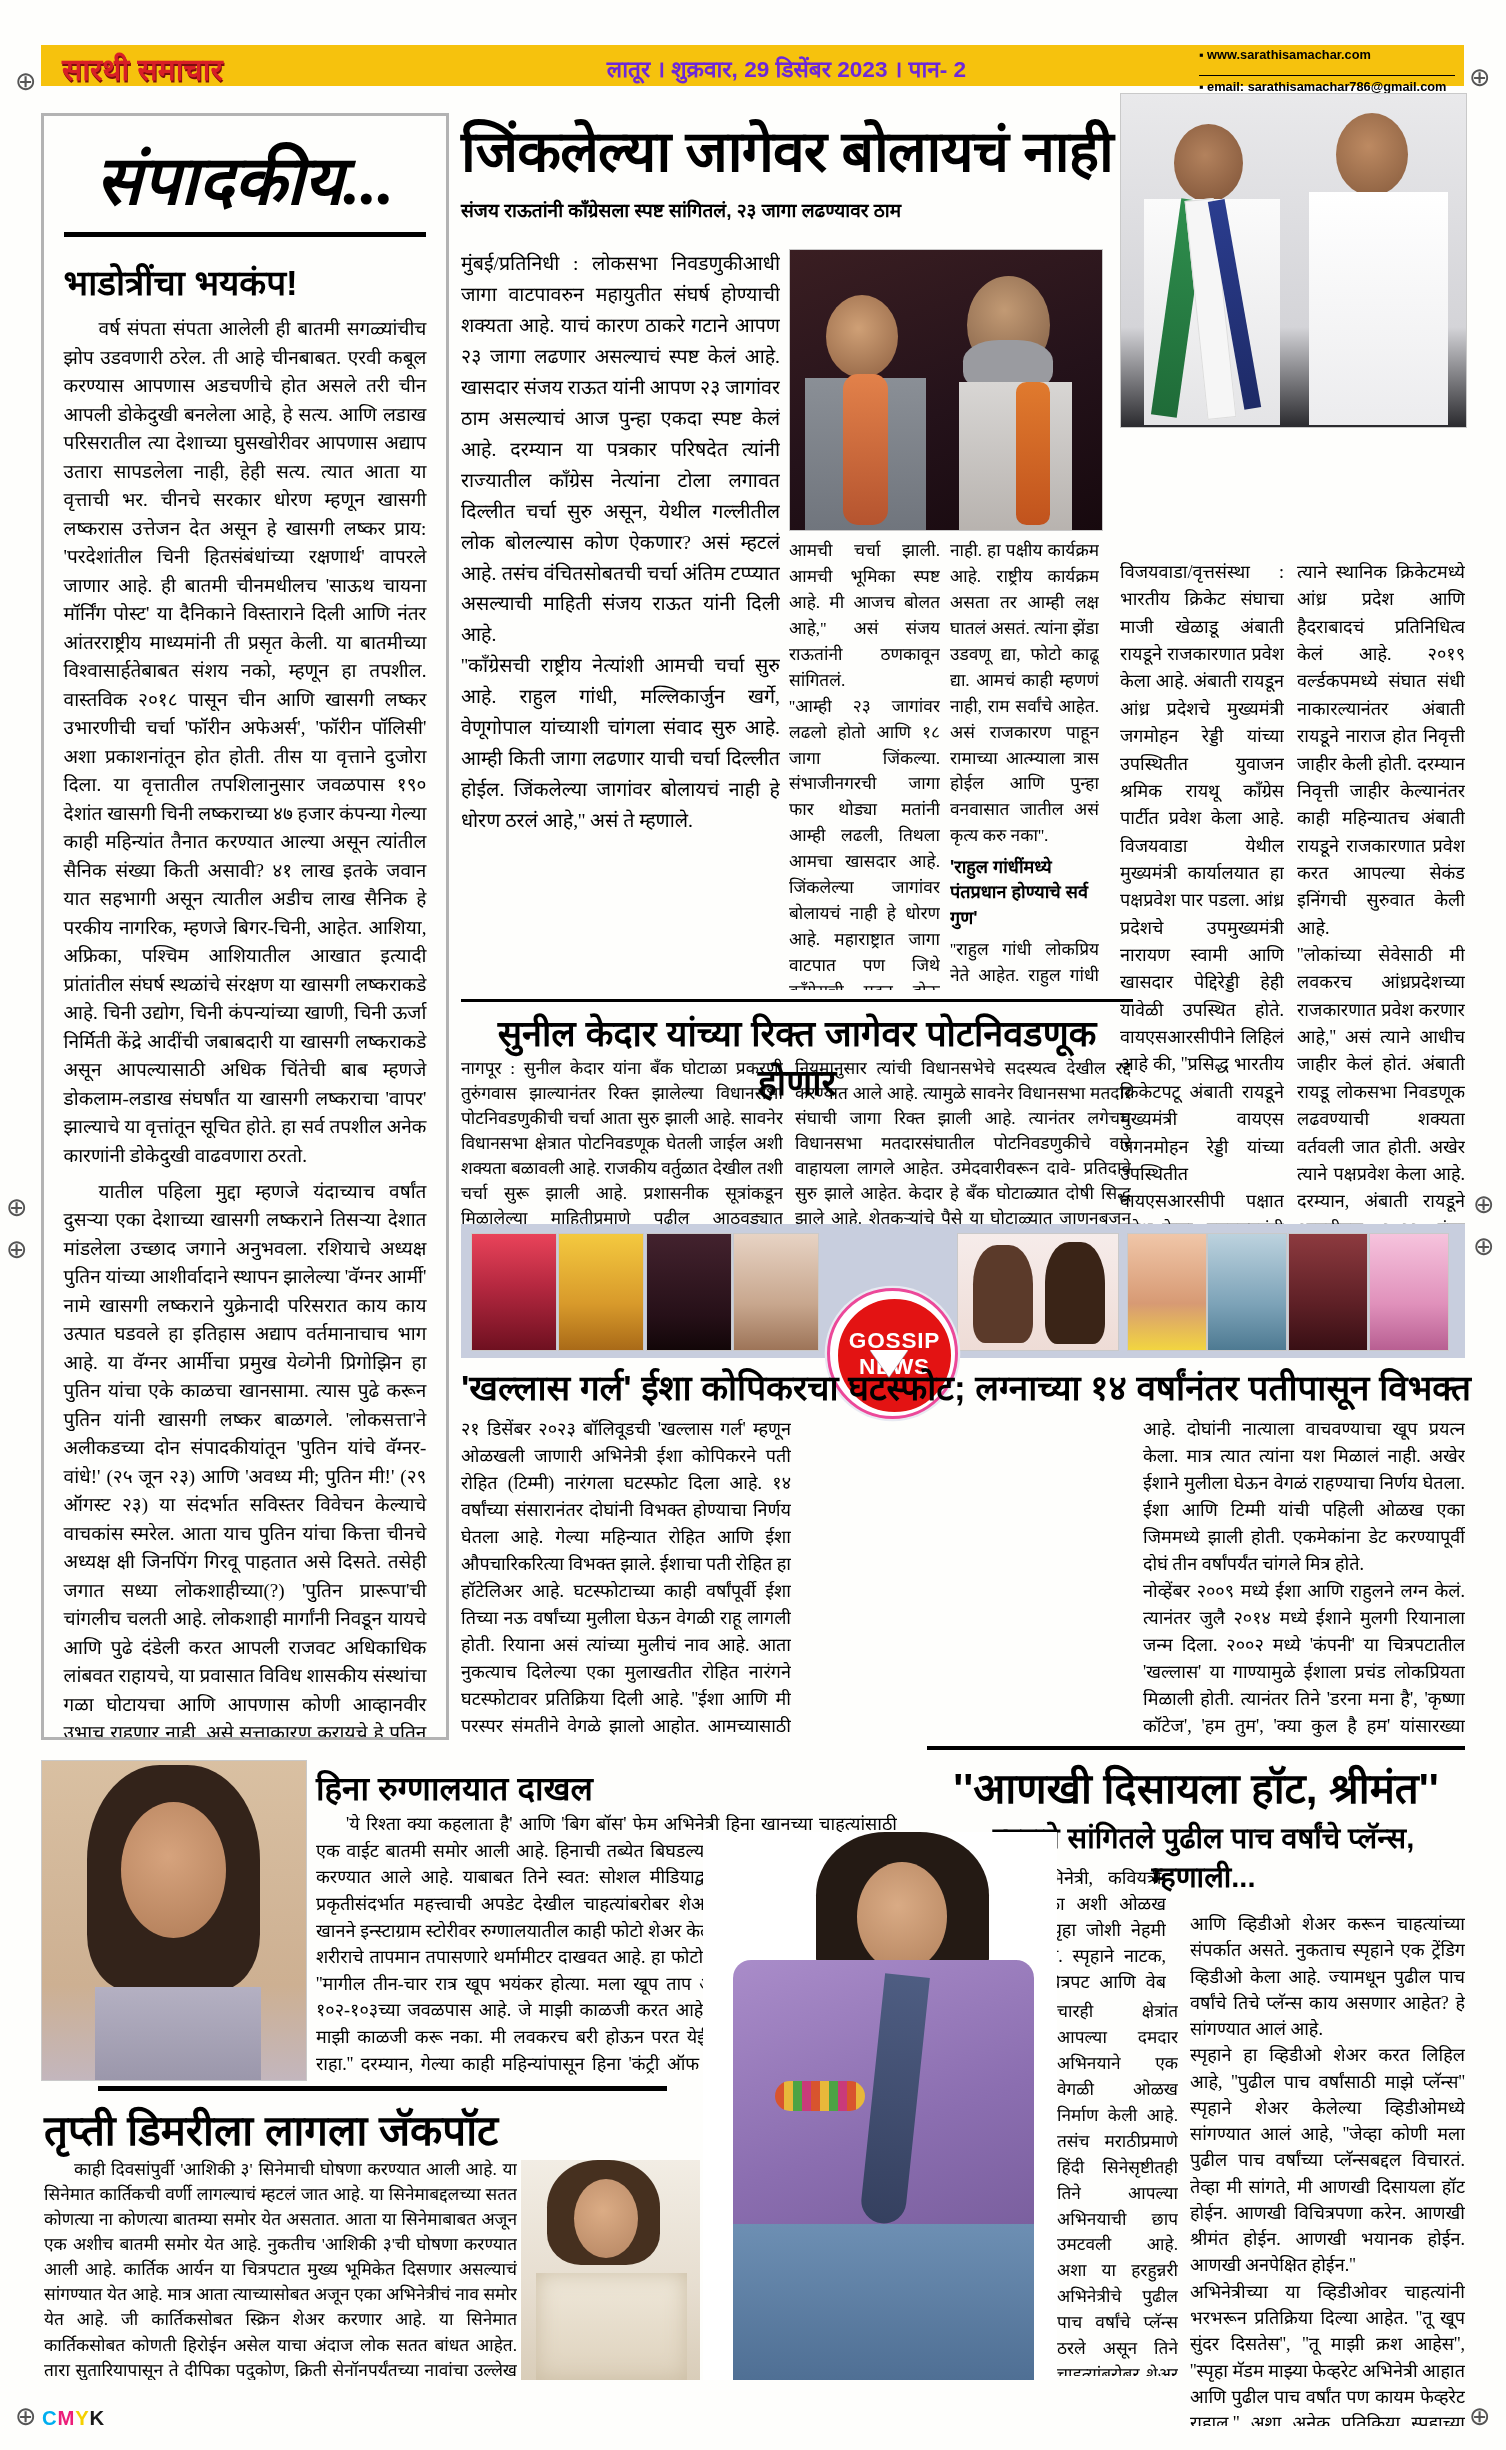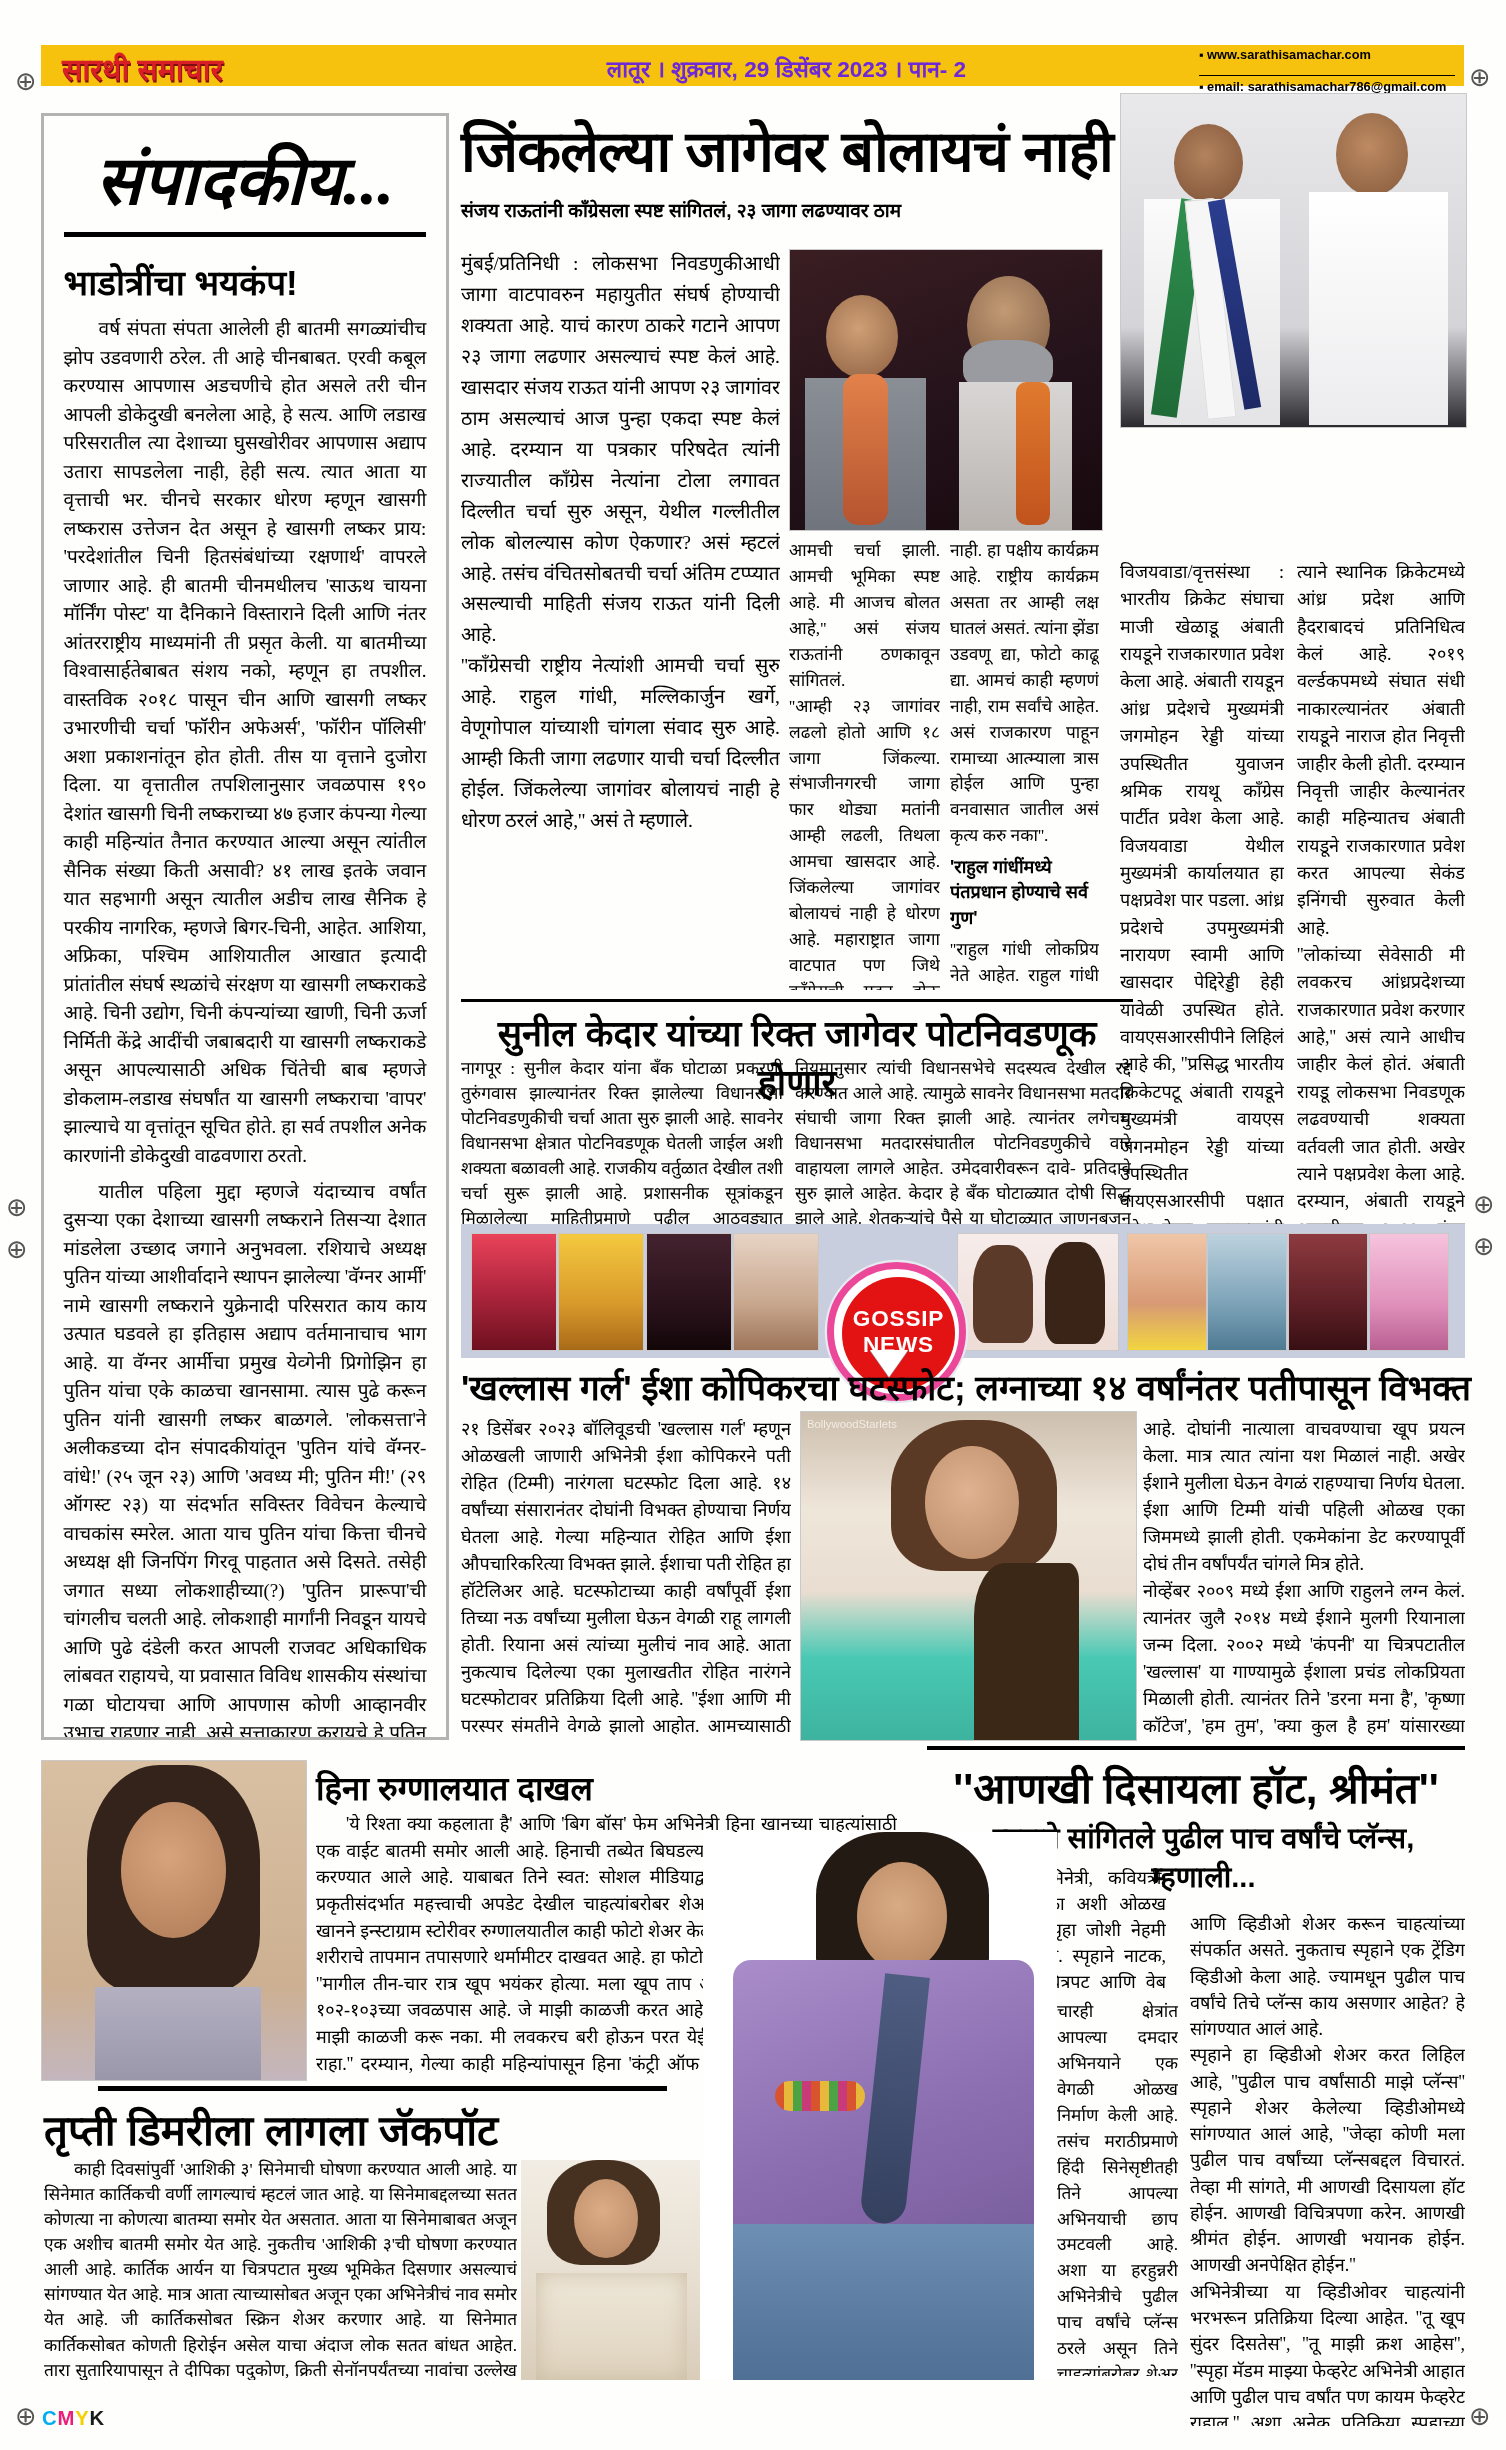--- a/index.html
+++ b/index.html
@@ -106,37 +106,31 @@
     <div class="photo" style="left:496px;top:9px;width:160px;height:116px;background:linear-gradient(180deg,#f6ecea,#eedcd6);">
       <div class="abs" style="left:15px;top:11.3px;width:60px;height:98px;background:#5b3a2a;border-radius:40% 40% 20% 20%;"></div>
       <div class="abs" style="left:87px;top:7.5px;width:60px;height:102px;background:#3a2417;border-radius:40% 40% 20% 20%;"></div>
     </div>
     <div class="photo" style="left:666px;top:9px;width:78px;height:116px;background:linear-gradient(180deg,#f0c6a8,#d79a74 60%,#f2d540);"></div>
     <div class="photo" style="left:746px;top:9px;width:78px;height:116px;background:linear-gradient(180deg,#bcd2de,#7da3b8 60%,#4e7a92);"></div>
     <div class="photo" style="left:827px;top:9px;width:78px;height:116px;background:linear-gradient(180deg,#8d3a3f,#5e2026 60%,#380f14);"></div>
     <div class="photo" style="left:908px;top:9px;width:78px;height:116px;background:linear-gradient(180deg,#f6c3dd,#e091bb 60%,#b85f92);"></div>
   </div>
 
-  <div class="abs" style="left:827px;top:1262px;width:125px;height:125px;border-radius:50%;background:#fff;border:7px solid #ec4899;box-shadow:0 0 0 2.3px #e8eaf2;">
+  <div class="abs" style="left:827px;top:1288px;width:125px;height:125px;border-radius:50%;background:#fff;border:3px solid #ec4899;box-shadow:0 0 0 2.3px #e8eaf2;">
     <div class="abs" style="left:6px;top:6px;width:113px;height:113px;border-radius:50%;background:#e31313;border:2.3px solid #fff;text-align:center;color:#fff;font-family:'Liberation Sans',sans-serif;font-weight:900;">
       <div style="margin-top:29px;font-size:22.6px;letter-spacing:0.8px;">GOSSIP</div>
       <div style="font-size:22.6px;letter-spacing:0.8px;">NEWS</div>
     </div>
   </div>
   <div class="abs" style="left:870px;top:1350px;width:0;height:0;border-left:19.6px solid transparent;border-right:19.6px solid transparent;border-top:27px solid #ffffff;filter:drop-shadow(0 1.5px 0 #9aa0ae);"></div>
 
   <div class="abs headline" style="left:461px;top:1363px;width:1004px;font-size:35px;white-space:nowrap;">'खल्लास गर्ल' ईशा कोपिकरचा घटस्फोट; लग्नाच्या १४ वर्षांनंतर पतीपासून विभक्त</div>
   <div class="col just pre" style="left:461px;top:1416px;width:330px;height:322px;font-size:18px;line-height:1.5;">२१ डिसेंबर २०२३  बॉलिवूडची 'खल्लास गर्ल' म्हणून ओळखली जाणारी अभिनेत्री ईशा कोपिकरने पती रोहित (टिम्मी) नारंगला घटस्फोट दिला आहे. १४ वर्षांच्या संसारानंतर दोघांनी विभक्त होण्याचा निर्णय घेतला आहे. गेल्या महिन्यात रोहित आणि ईशा औपचारिकरित्या विभक्त झाले. ईशाचा पती रोहित हा हॉटेलिअर आहे. घटस्फोटाच्या काही वर्षांपूर्वी ईशा तिच्या नऊ वर्षांच्या मुलीला घेऊन वेगळी राहू लागली होती. रियाना असं त्यांच्या मुलीचं नाव आहे. आता नुकत्याच दिलेल्या एका मुलाखतीत रोहित नारंगने घटस्फोटावर प्रतिक्रिया दिली आहे. ''ईशा आणि मी परस्पर संमतीने वेगळे झालो आहोत. आमच्यासाठी हा खूप कठीण काळ आहे'', असं त्याने म्हटलंय.
 ईशाने तिच्या घटस्फोटाबद्दल कोणतीही प्रतिक्रिया देण्यास नकार दिला आहे. रोहित आणि ईशा यांच्यात बऱ्याच गोष्टींवरून पटत नसल्याने सतत भांडणं व्हायची, अशी माहिती त्यांच्या जवळच्या व्यक्तीने 'बॉम्बे टाइम्स'ला दिली</div>
-  <div class="photo" style="left:800px;top:1411px;width:335px;height:328px;background:linear-gradient(180deg,#cdbfae 0%,#efe6da 30%,#e8ddd0 55%,#49c9b4 75%,#3db39f 100%);">
-    <div class="abs" style="left:90px;top:7.5px;width:166px;height:151px;background:#5a3a24;border-radius:45% 45% 30% 30%;"></div>
-    <div class="abs" style="left:124px;top:34px;width:94px;height:113px;border-radius:50%;background:radial-gradient(circle at 45% 40%,#e0b291,#b98a66);"></div>
-    <div class="abs" style="left:173px;top:151px;width:105px;height:178px;background:#3c2817;border-radius:30% 10% 0 0;"></div>
-    <div class="abs" style="left:6px;top:6px;font-size:11.3px;color:#f3ece2;font-family:'Liberation Sans',sans-serif;">BollywoodStarlets</div>
-  </div>
   <div class="col just pre" style="left:1143px;top:1416px;width:322px;height:322px;font-size:18px;line-height:1.5;">आहे. दोघांनी नात्याला वाचवण्याचा खूप प्रयत्न केला. मात्र त्यात त्यांना यश मिळालं नाही. अखेर ईशाने मुलीला घेऊन वेगळं राहण्याचा निर्णय घेतला. ईशा आणि टिम्मी यांची पहिली ओळख एका जिममध्ये झाली होती. एकमेकांना डेट करण्यापूर्वी दोघं तीन वर्षांपर्यंत चांगले मित्र होते.
 नोव्हेंबर २००९ मध्ये ईशा आणि राहुलने लग्न केलं. त्यानंतर जुलै २०१४ मध्ये ईशाने मुलगी रियानाला जन्म दिला. २००२ मध्ये 'कंपनी' या चित्रपटातील 'खल्लास' या गाण्यामुळे ईशाला प्रचंड लोकप्रियता मिळाली होती. त्यानंतर तिने 'डरना मना है', 'कृष्णा कॉटेज', 'हम तुम', 'क्या कुल है हम' यांसारख्या चित्रपटांमध्ये भूमिका साकारल्या आहेत. ईशा आणि रोहित हे अधिकृतरित्या विभक्त झाले असले तरी अद्याप इन्स्टाग्राम अकाऊंटवर तिने तिच्या नावापुढील नारंग हे आडनाव काढलेलं नाही. ''मी सध्या याबद्दल बोलण्याच्या मनस्थितीत नाही. आमच्या खासगी आयुष्याचा आदर करा'', अशी विनंती तिने केली आहे.</div>
 
   <div class="photo" style="left:41px;top:1760px;width:264px;height:319px;background:linear-gradient(180deg,#d9c0a2,#cdb092 70%,#c3b6bd 100%);">
     <div class="abs" style="left:45px;top:3.8px;width:173px;height:226px;background:#33231a;border-radius:42% 42% 25% 25%;"></div>
     <div class="abs" style="left:79px;top:41px;width:105px;height:136px;border-radius:50%;background:radial-gradient(circle at 45% 40%,#d6a37d,#b07c57);"></div>
     <div class="abs" style="left:53px;top:226px;width:166px;height:93px;background:linear-gradient(180deg,#b4b0c2,#9b97ab);"></div>
   </div>
   <div class="abs headline" style="left:316px;top:1765px;width:422px;font-size:33px;">हिना रुग्णालयात दाखल</div>
   <div class="col just" style="left:316px;top:1811px;width:581px;height:268px;font-size:18px;line-height:1.48;text-indent:30px;">'ये रिश्ता क्या कहलाता है' आणि 'बिग बॉस' फेम अभिनेत्री हिना खानच्या चाहत्यांसाठी एक वाईट बातमी समोर आली आहे. हिनाची तब्येत बिघडल्यामुळे तिला रुग्णालयात दाखल करण्यात आले आहे. याबाबत तिने स्वत: सोशल मीडियाद्वारे माहिती दिली आहे. तसेच प्रकृतीसंदर्भात महत्त्वाची अपडेट देखील चाहत्यांबरोबर शेअर केली आहे. अभिनेत्री हिना खानने इन्स्टाग्राम स्टोरीवर रुग्णालयातील काही फोटो शेअर केले आहेत. पहिल्या फोटोमध्ये ती शरीराचे तापमान तपासणारे थर्मामीटर दाखवत आहे. हा फोटो शेअर करत तिने लिहिल आहे, ''मागील तीन-चार रात्र खूप भयंकर होत्या. मला खूप ताप असून माझ्या शरीराचे तापमान १०२-१०३च्या जवळपास आहे. जे माझी काळजी करत आहेत, त्यांना मी सांगू इच्छिते की, माझी काळजी करू नका. मी लवकरच बरी होऊन परत येईन. माझ्यावर असंच प्रेम करत राहा.'' दरम्यान, गेल्या काही महिन्यांपासून हिना 'कंट्री ऑफ ब्लाइंड' या चित्रपटामुळे चर्चेत आहे. या चित्रपटातील तिचा अभिनय अनेकांना चांगलाच पसंतीस पडला आहे. ६ ऑक्टोबरला हिनाचा हा चित्रपट अमेरिकेत प्रदर्शित झाला असून प्रेक्षकांचा उत्तम प्रतिसाद मिळाला.</div>

